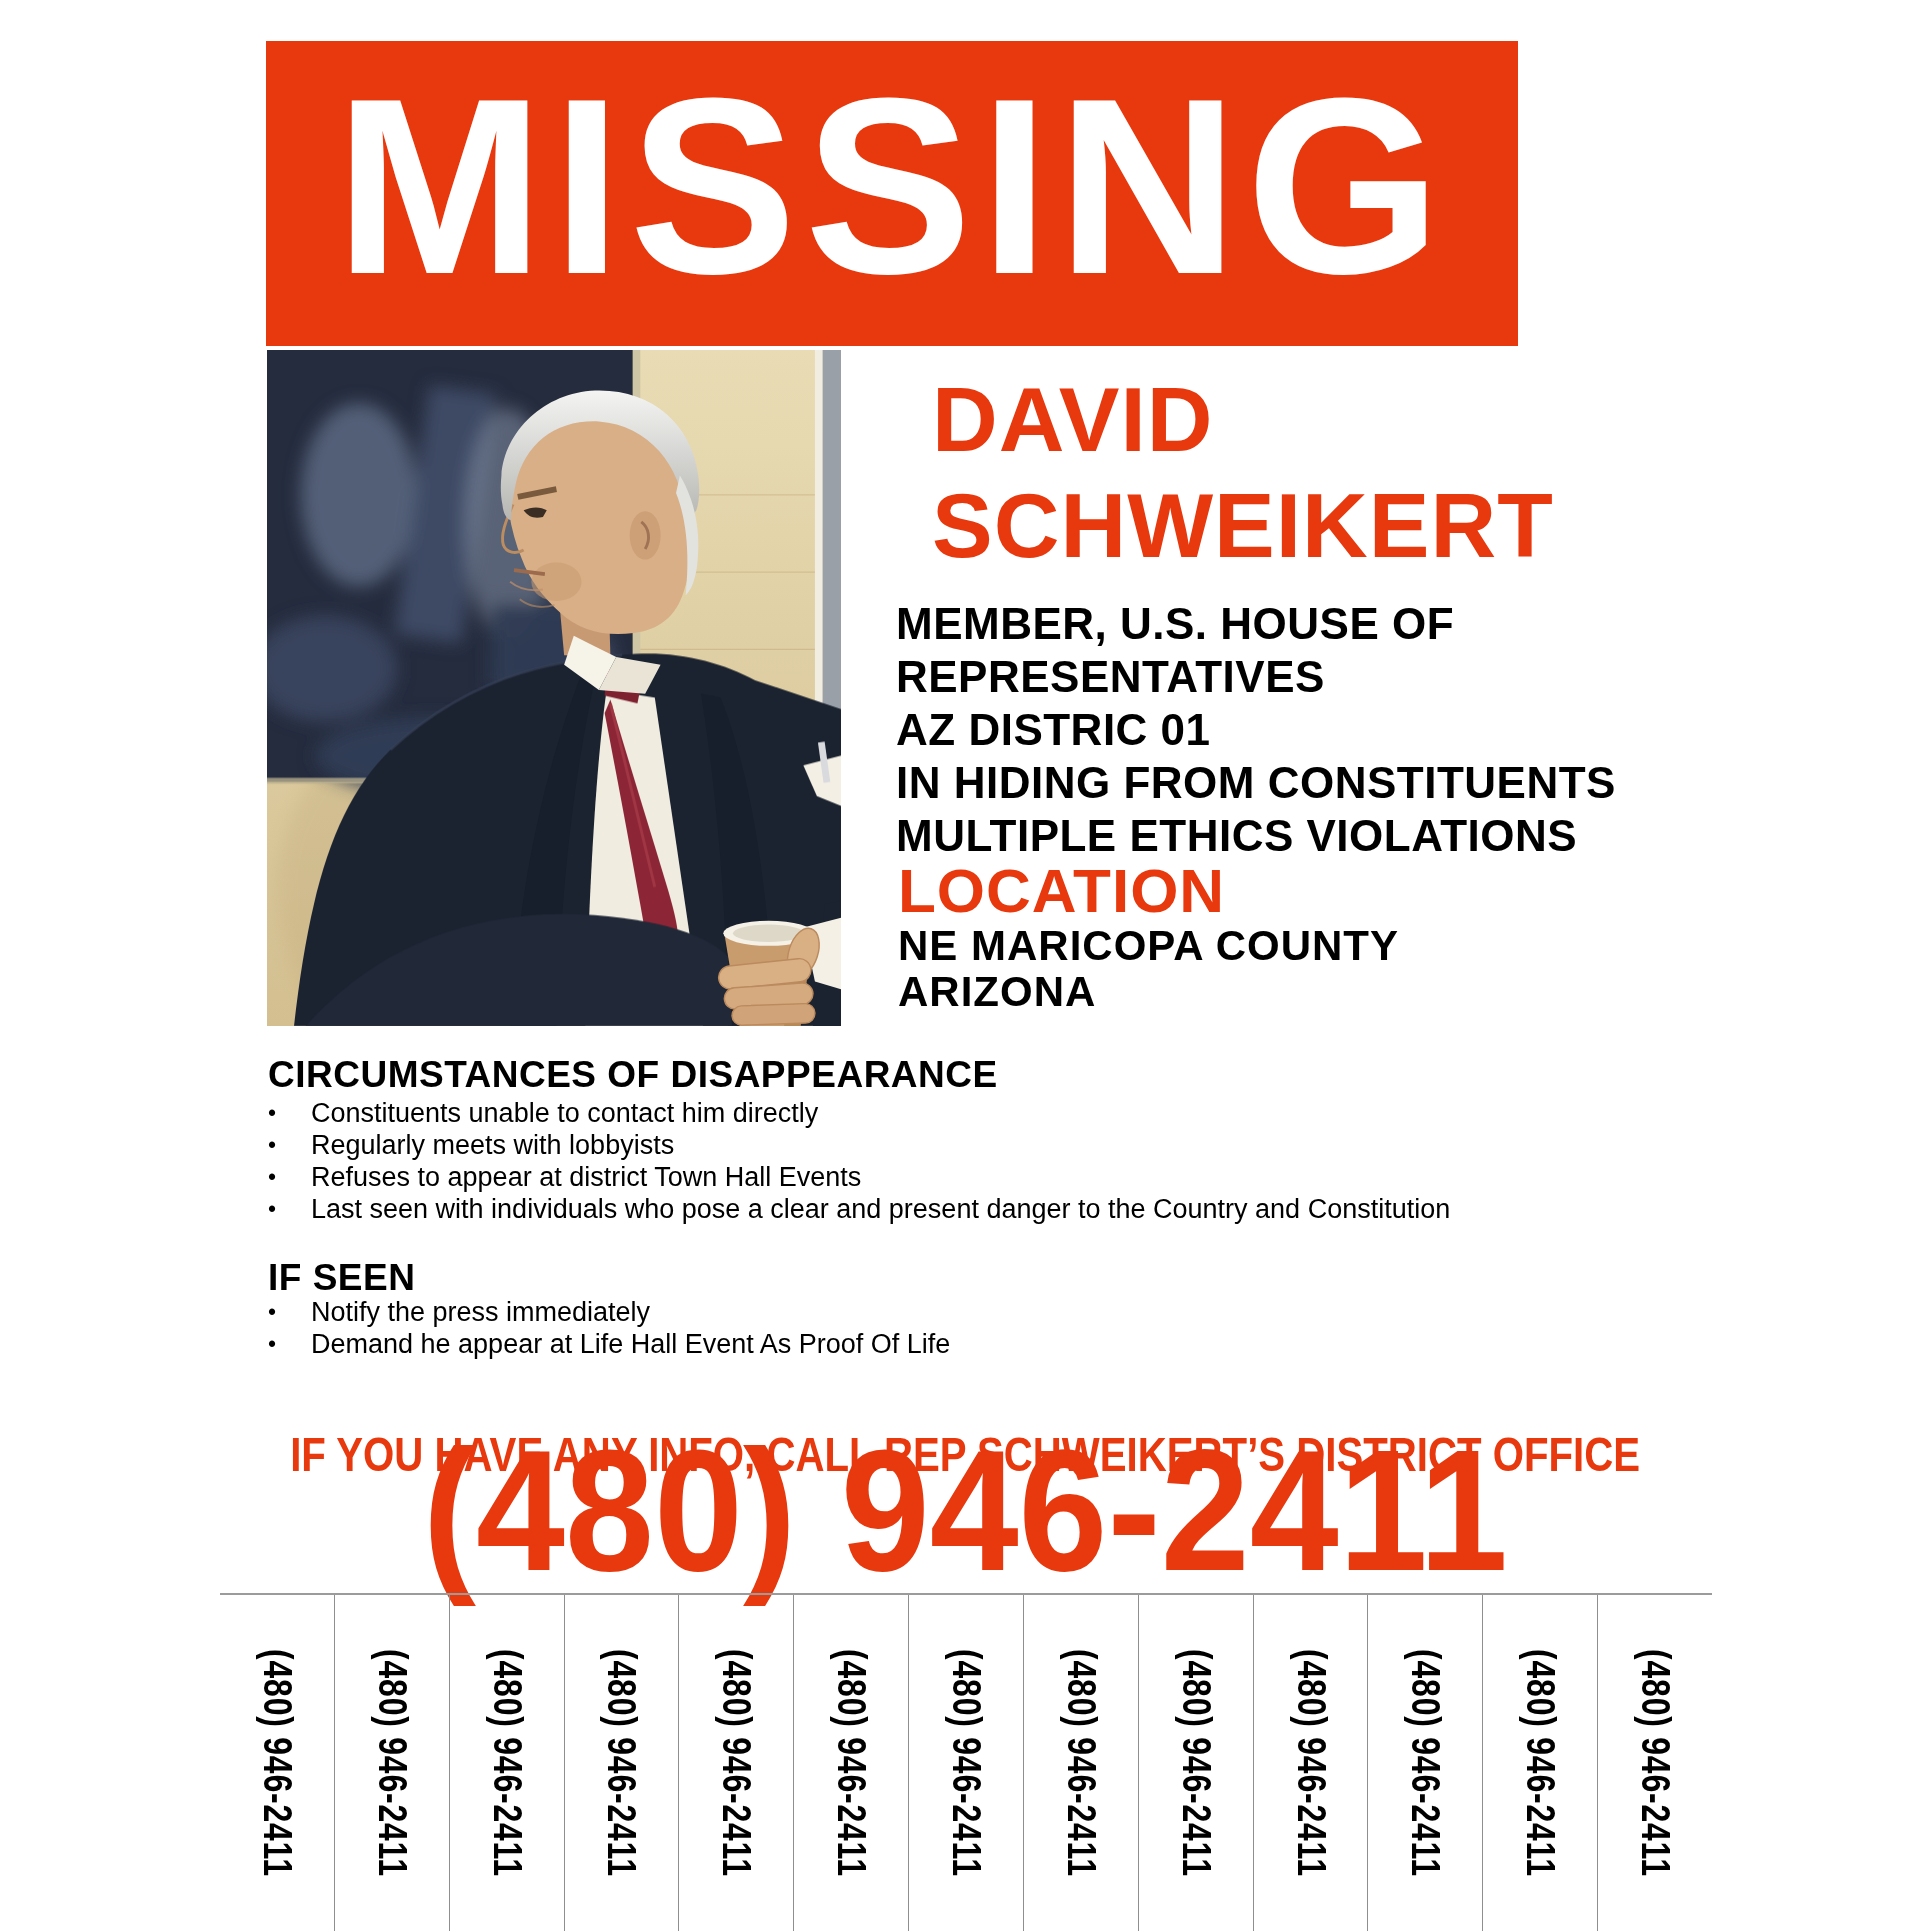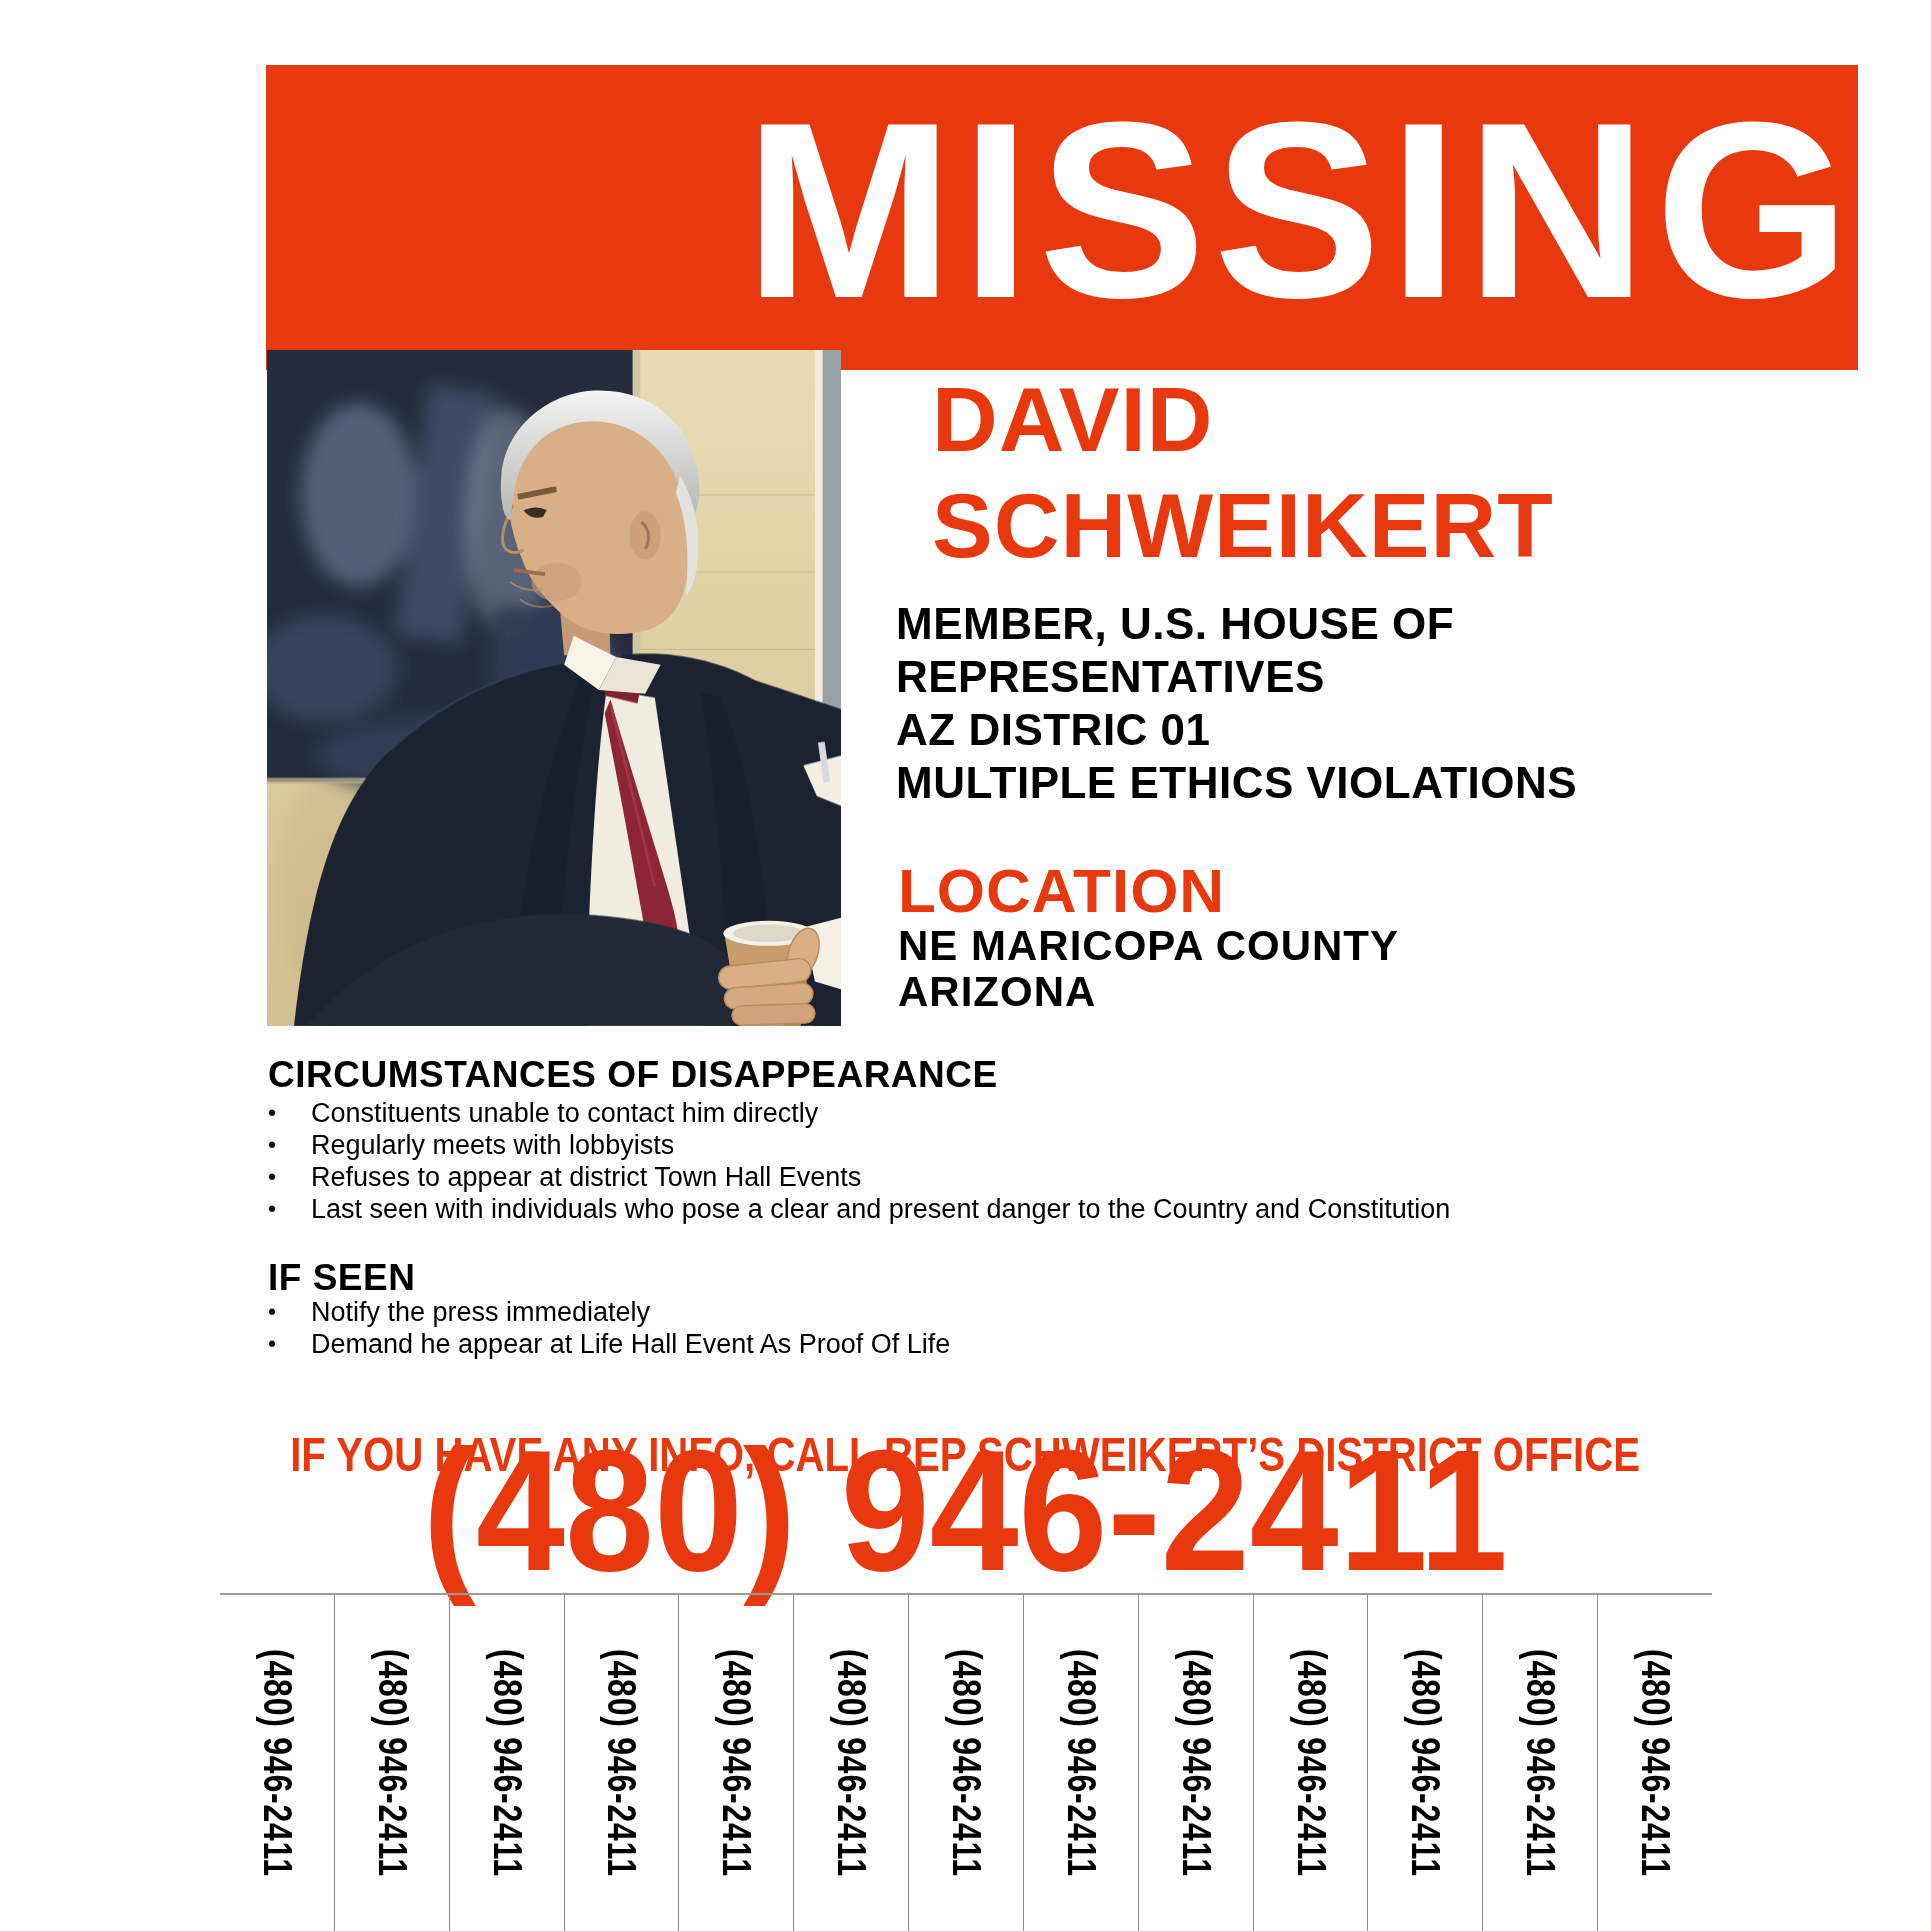--- a/index.html
+++ b/index.html
@@ -8,22 +8,22 @@
     --tab_line:#8f8f8f;
   }
   *{box-sizing:border-box;}
   html,body{margin:0;padding:0;background:#ffffff;}
   .page{
     position:relative;width:1931px;height:1931px;background:#ffffff;overflow:hidden;
     font-family:"Liberation Sans",sans-serif;color:var(--text);
   }
   
   .banner{
-    position:absolute;left:266px;top:41px;width:1592px;height:305px;
-    background:var(--accent);display:flex;align-items:center;justify-content:flex-end;margin-top:24px;
+    position:absolute;left:266px;top:41px;width:1252px;height:305px;
+    background:var(--accent);display:flex;align-items:center;justify-content:center;
   }
   .banner-title{
     color:#ffffff;font-size:251px;font-weight:bold;letter-spacing:7.7px;
     line-height:1;margin:0;padding-bottom:13.5px;white-space:nowrap;
   }
   
   .photo{position:absolute;left:267px;top:350px;width:574px;height:676px;}
   .photo svg{display:block;width:100%;height:100%;}
   
   .name-block{
@@ -193,20 +193,21 @@
 
   <div class="name-block">
     <div>DAVID</div>
     <div>SCHWEIKERT</div>
   </div>
 
   <div class="detail-block">
       <div>MEMBER, U.S. HOUSE OF</div>
       <div>REPRESENTATIVES</div>
       <div>AZ DISTRIC 01</div>
+      <div>IN HIDING FROM CONSTITUENTS</div>
       <div>MULTIPLE ETHICS VIOLATIONS</div>
     </div>
 
   <div class="location-heading">LOCATION</div>
   <div class="location-block">
       <div>NE MARICOPA COUNTY</div>
       <div>ARIZONA</div>
     </div>
 
   <div class="section-heading circ-heading">CIRCUMSTANCES OF DISAPPEARANCE</div>

